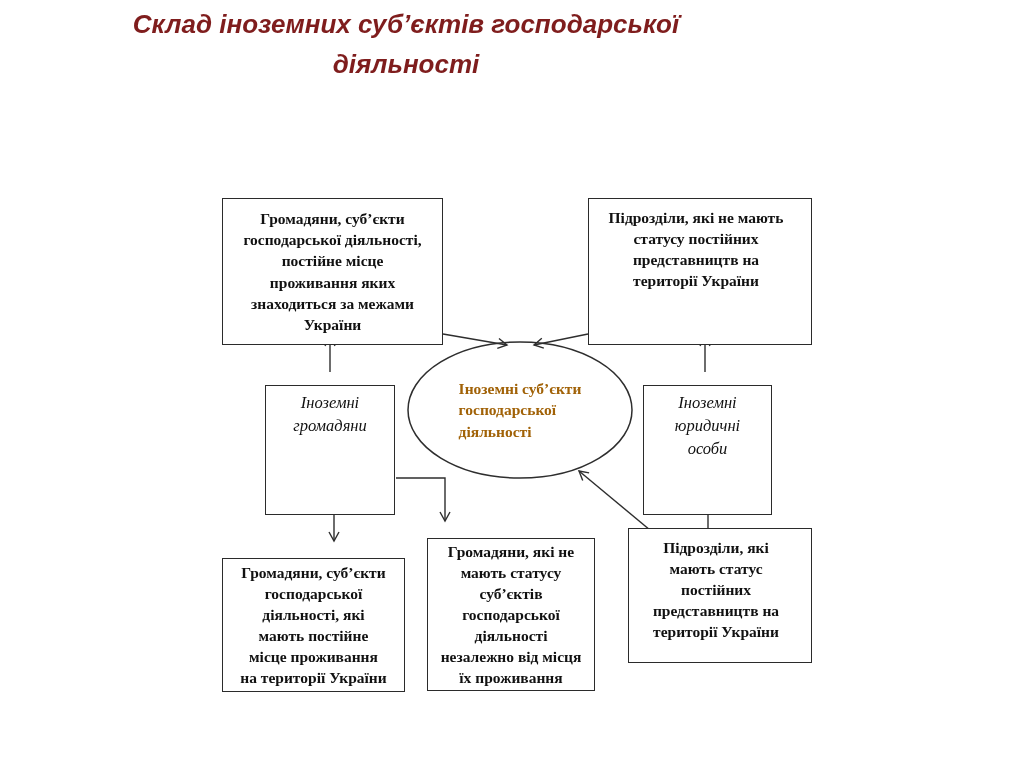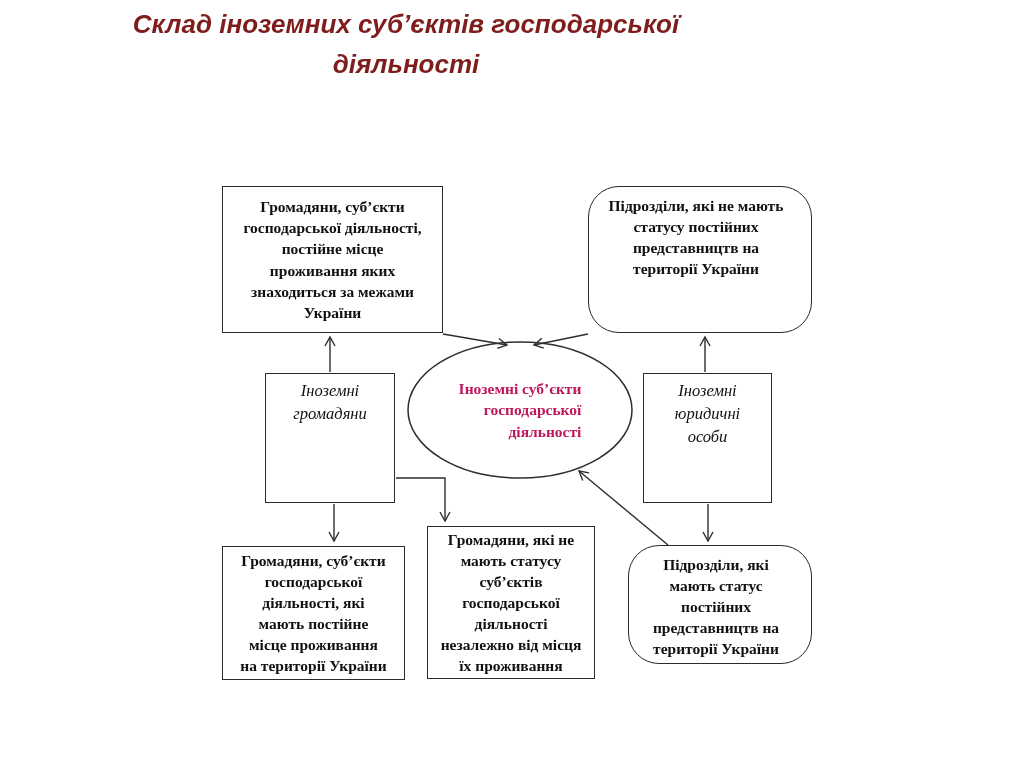--- a/index.html
+++ b/index.html
@@ -44,58 +44,58 @@
     border: 1.5px solid #2b2b2b;
     background: #ffffff;
     color: #111111;
     font-family: "Liberation Serif", serif;
     font-weight: bold;
     font-size: 15.5px;
     line-height: 1.36;
     text-align: center;
     white-space: pre-line;
     z-index: 2;
+    margin-top: 12px;
   }
   .v-center {
     display: flex;
     align-items: center;
     justify-content: center;
     padding: 2px 4px;
   }
   .v-top {
     padding: 8px 12px 0 4px;
-    border-radius: 31px;
   }
   .node-italic {
     font-weight: normal;
     font-style: italic;
     font-size: 16.5px;
     line-height: 1.4;
     padding-top: 5px;
   }
   
   .node-top-left      { left: 222px; top: 186px; width: 221px; height: 147px; }
   .node-top-right     { left: 588px; top: 186px; width: 224px; height: 147px; }
   .node-mid-left      { left: 265px; top: 373px; width: 130px; height: 130px; }
   .node-mid-right     { left: 643px; top: 373px; width: 129px; height: 130px; }
   .node-bottom-left   { left: 222px; top: 546px; width: 183px; height: 134px; }
   .node-bottom-center { left: 427px; top: 526px; width: 168px; height: 153px; }
-  .node-bottom-right  { left: 628px; top: 545px; width: 184px; height: 119px; }
+  .node-bottom-right  { left: 628px; top: 516px; width: 184px; height: 135px; }
   .ellipse-label {
     position: absolute;
     left: 425px;
     top: 360px;
     width: 190px;
     height: 100px;
     display: flex;
     align-items: center;
     justify-content: center;
-    text-align: right;
+    text-align: left;
     white-space: pre-line;
-    color: #be185d;
+    color: #a16207;
     font-weight: bold;
     font-size: 15.5px;
     line-height: 1.36;
     z-index: 2;
   }
 </style>
 </head>
 <body>
 
 <div class="slide">

